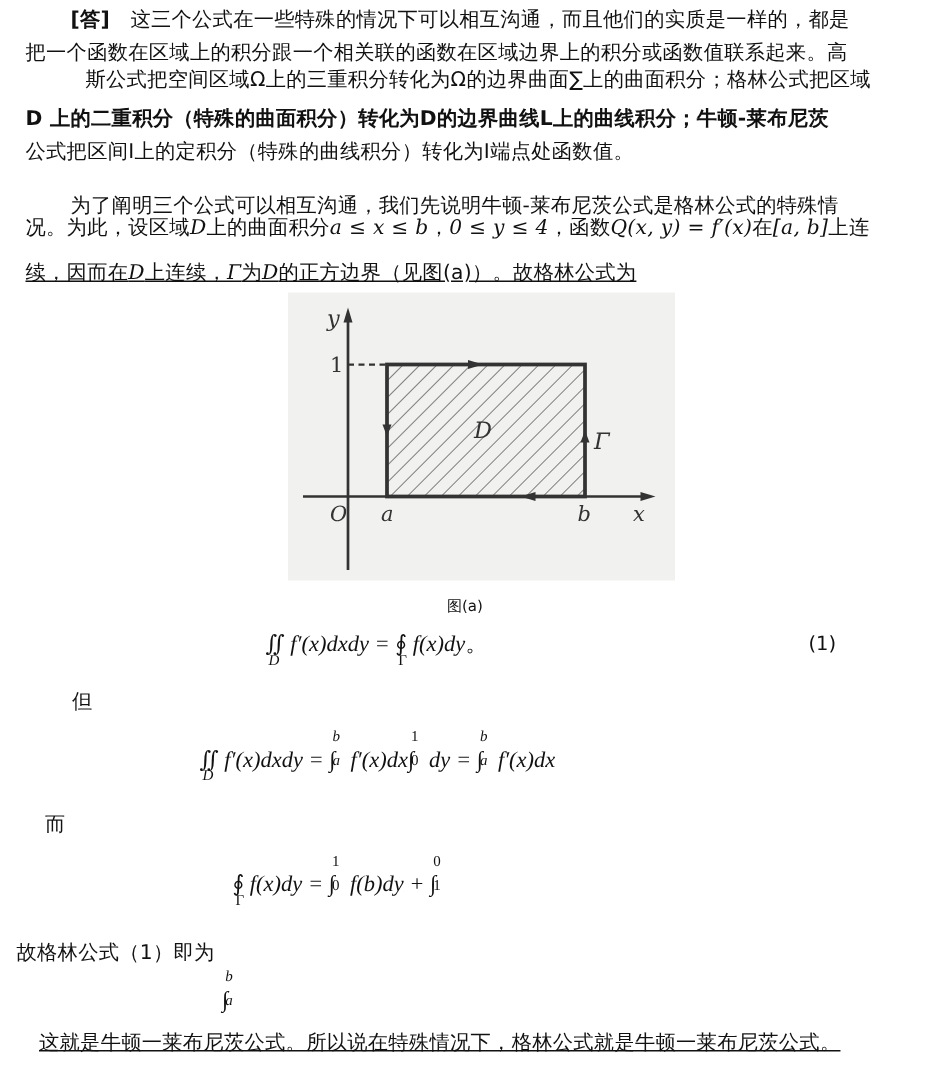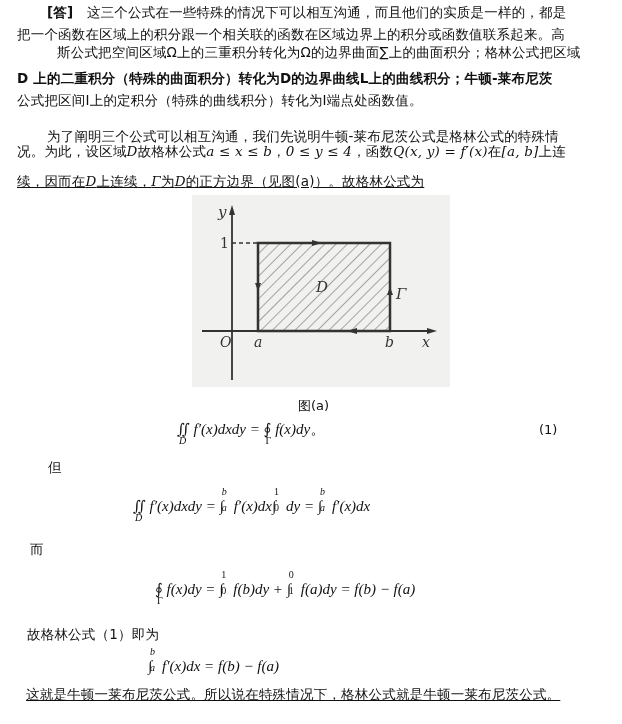--- a/index.html
+++ b/index.html
@@ -10,37 +10,37 @@
   .bold { font-weight: bold; }
   .eq { position: absolute; font-family: "Liberation Serif", "DejaVu Serif", serif; font-style: italic; font-size: 15px; white-space: nowrap; }
   .eq .up { font-style: normal; }
   .intwrap { display: inline-block; position: relative; font-style: normal; }
   .intwrap .sub { position: absolute; left: 2px; top: 15px; font-size: 10px; font-style: italic; }
   .intwrap .sub.up { font-style: normal; }
   .lim { display: inline-block; position: relative; width: 10px; height: 16px; vertical-align: baseline; }
   .lim .hi { position: absolute; top: -9px; left: -2px; font-size: 10px; }
   .lim .lo { position: absolute; top: 7px; left: -2px; font-size: 10px; }
   .fig { position: absolute; left: 192px; top: 195px; width: 258px; height: 192px; background: #f1f1ef; }
-  .caption { position: absolute; left: 298px; top: 397px; font-size: 13px; }
+  .caption { position: absolute; left: 298px; top: 397px; font-size: 10px; }
   .eqnum { position: absolute; left: 539px; top: 422px; font-size: 13px; }
 </style>
 </head>
 <body>
 
 <div class="line" style="top:4px; left:47px;">
   <span class="bold">[答]</span>&nbsp;&nbsp;&nbsp;<span>这三个公式在一些特殊的情况下可以相互沟通，而且他们的实质是一样的，都是</span>
 </div>
 <div class="line" style="top:26px;text-align:right;">把一个函数在区域上的积分跟一个相关联的函数在区域边界上的积分或函数值联系起来。高</div>
 <div class="line" style="top:44px;margin-left:40px;">斯公式把空间区域Ω上的三重积分转化为Ω的边界曲面∑上的曲面积分；格林公式把区域</div>
 <div class="line" style="top:70px;font-weight:bold;">D 上的二重积分（特殊的曲面积分）转化为D的边界曲线L上的曲线积分；牛顿-莱布尼茨</div>
 <div class="line" style="top:92px;text-align:right;">公式把区间I上的定积分（特殊的曲线积分）转化为I端点处函数值。</div>
 
 <div class="line" style="top:112px; left:47px;margin-top:16px;">为了阐明三个公式可以相互沟通，我们先说明牛顿-莱布尼茨公式是格林公式的特殊情</div>
 <div class="line" style="top:143px;">
-  <span>况。为此，设区域</span><span class="math">D</span><span>故格林公式</span><span class="math">a ≤ x ≤ b</span><span>，</span><span class="math">0 ≤ y ≤ 4</span><span>，函数</span><span class="math">Q(x, y) = f′(x)</span><span>在</span><span class="math">[a, b]</span><span>上连</span>
+  <span>况。为此，设区域</span><span class="math">D</span><span>上的曲面积分</span><span class="math">a ≤ x ≤ b</span><span>，</span><span class="math">0 ≤ y ≤ 4</span><span>，函数</span><span class="math">Q(x, y) = f′(x)</span><span>在</span><span class="math">[a, b]</span><span>上连</span>
 </div>
 <div class="line" style="top:173px;text-decoration:underline;">
   <span>续，因而在</span><span class="math">D</span><span>上连续，</span><span class="math">Γ</span><span>为</span><span class="math">D</span><span>的正方边界（见图(a)）。故格林公式为</span>
 </div>
 
 <div class="fig">
   <svg width="258" height="192" viewBox="0 0 258 192">
     <defs>
       <pattern id="hatch" patternUnits="userSpaceOnUse" width="8" height="8" patternTransform="rotate(45)">
         <line x1="0" y1="0" x2="0" y2="8" stroke="#555" stroke-width="1"></line>
@@ -92,22 +92,22 @@
   <span class="up">∫</span><span class="lim"><span class="hi">b</span><span class="lo">a</span></span><span>f′(x)dx</span><span class="up">∫</span><span class="lim"><span class="hi up">1</span><span class="lo up">0</span></span><span>dy =</span>
   <span class="up">∫</span><span class="lim"><span class="hi">b</span><span class="lo">a</span></span><span>f′(x)dx</span>
 </div>
 
 <div class="line" style="top:541px; left:30px;">而</div>
 
 <div class="eq" style="left:155px; top:578px;">
   <span class="intwrap">∮<span class="sub up">Γ</span></span>
   <span>f(x)dy =</span>
   <span class="up">∫</span><span class="lim"><span class="hi up">1</span><span class="lo up">0</span></span><span>f(b)dy +</span>
-  <span class="up">∫</span><span class="lim"><span class="hi up">0</span><span class="lo up">1</span></span><span>f(a)dy = f(b) − f(a)</span>
+  <span class="up">∫</span><span class="lim"><span class="hi up">0</span><span class="lo up">1</span></span>
 </div>
 
-<div class="line" style="top:626px; left:27px;">故格林公式（1）即为</div>
+<div class="line" style="top:626px; left:11px;">故格林公式（1）即为</div>
 
 <div class="eq" style="left:148px; top:655px;">
-  <span class="up">∫</span><span class="lim"><span class="hi">b</span><span class="lo">a</span></span><span>f′(x)dx = f(b) − f(a)</span>
+  <span class="up">∫</span><span class="lim"><span class="hi">b</span><span class="lo">a</span></span>
 </div>
 
 <div class="line" style="top:686px; left:26px;text-decoration:underline;">这就是牛顿一莱布尼茨公式。所以说在特殊情况下，格林公式就是牛顿一莱布尼茨公式。</div>
 
 </body></html>

